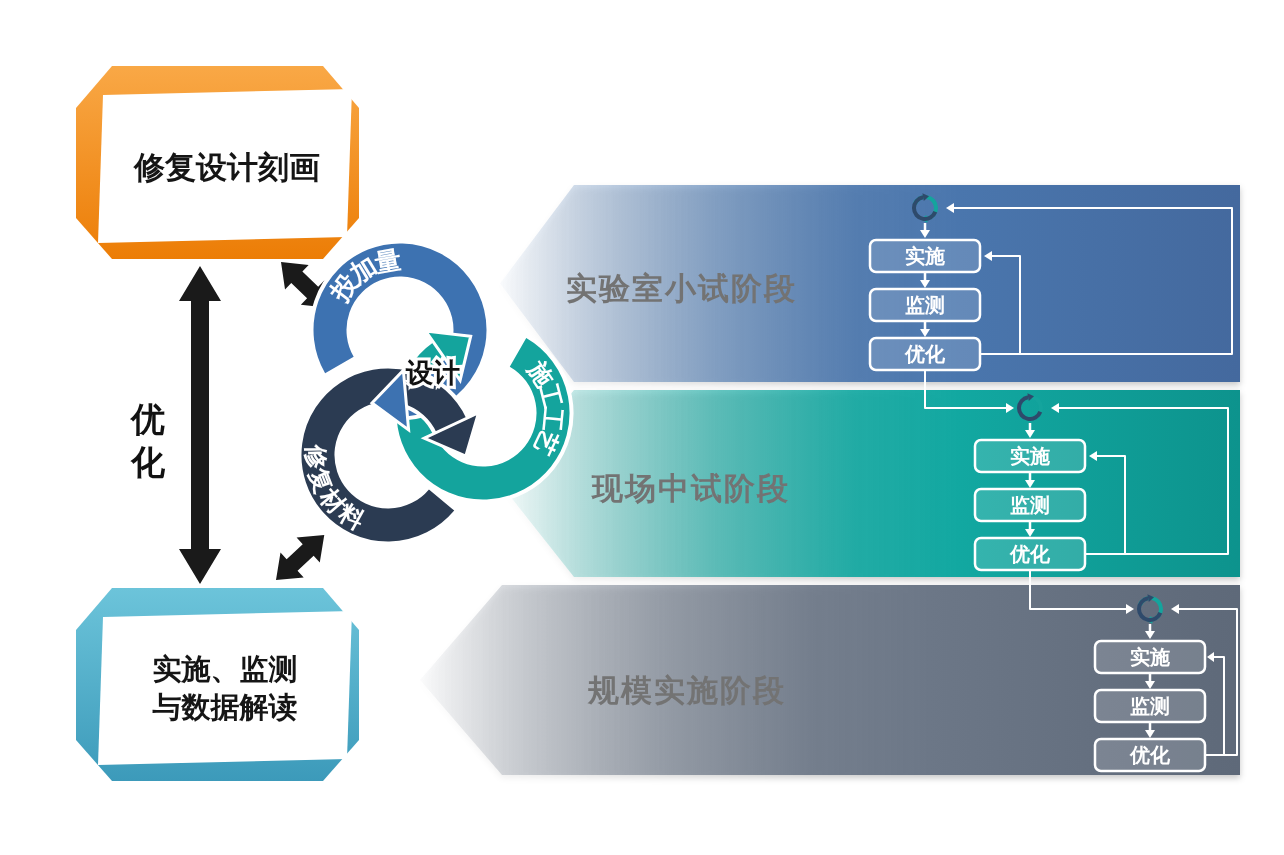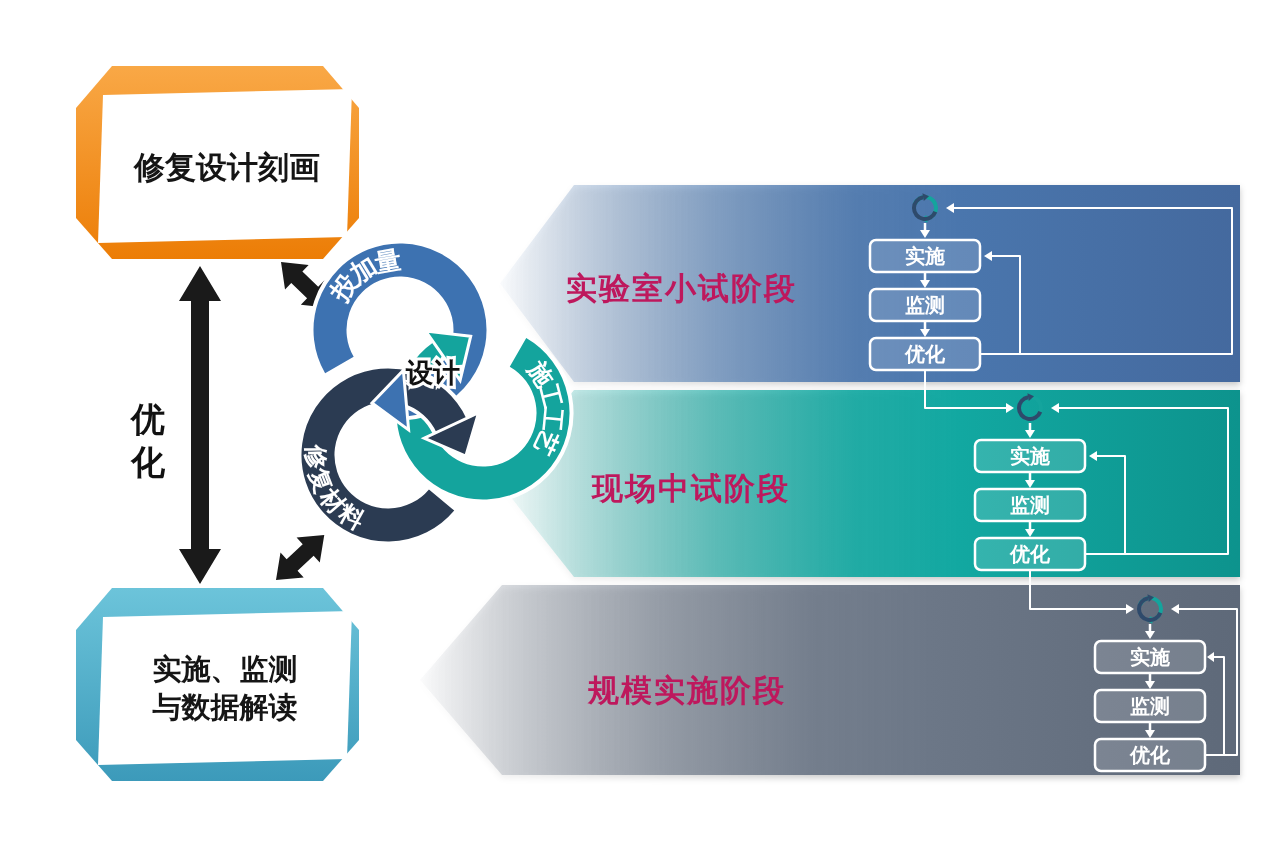--- a/index.html
+++ b/index.html
@@ -6,21 +6,21 @@
   .canvas{
     position:relative;width:1284px;height:855px;background:#ffffff;overflow:hidden;
     font-family:"DejaVu Sans","Liberation Sans",sans-serif;
   }
   .band{position:absolute;filter:drop-shadow(0 3px 3px rgba(0,0,0,0.22));}
   .band-shape{width:100%;height:100%;clip-path:polygon(0 50%, 10% 0, 100% 0, 100% 100%, 10% 100%);}
   .band1 .band-shape{background:linear-gradient(90deg, rgba(77,122,177,0.03) 0%, rgba(77,122,177,0.30) 12%, rgba(77,122,177,0.65) 30%, rgba(74,118,173,0.92) 48%, #4a76ad 62%, #44699e 100%);}
   .band2 .band-shape{background:linear-gradient(90deg, rgba(18,168,161,0.03) 0%, rgba(18,168,161,0.30) 12%, rgba(18,168,161,0.65) 30%, rgba(18,168,161,0.92) 48%, #12a8a1 62%, #0d938d 100%);}
   .band3 .band-shape{background:linear-gradient(90deg, rgba(109,120,136,0.03) 0%, rgba(109,120,136,0.30) 12%, rgba(109,120,136,0.65) 30%, rgba(108,119,135,0.92) 48%, #6c7787 62%, #5e6979 100%);}
   .stage-label{
-    position:absolute;z-index:3;font-size:31px;font-weight:bold;color:#be185d;letter-spacing:2px;white-space:nowrap;
+    position:absolute;z-index:3;font-size:31px;font-weight:bold;color:#737373;letter-spacing:2px;white-space:nowrap;
   }
   .optimize-label{
     position:absolute;z-index:3;left:128px;top:398px;width:40px;text-align:center;
     font-size:34px;font-weight:bold;color:#111;white-space:pre-line;line-height:1.25;
   }
   .overlay{position:absolute;left:0;top:0;z-index:2;pointer-events:none;}
   svg text{font-family:"DejaVu Sans","Liberation Sans",sans-serif;}
 </style>
 </head>
 <body>

